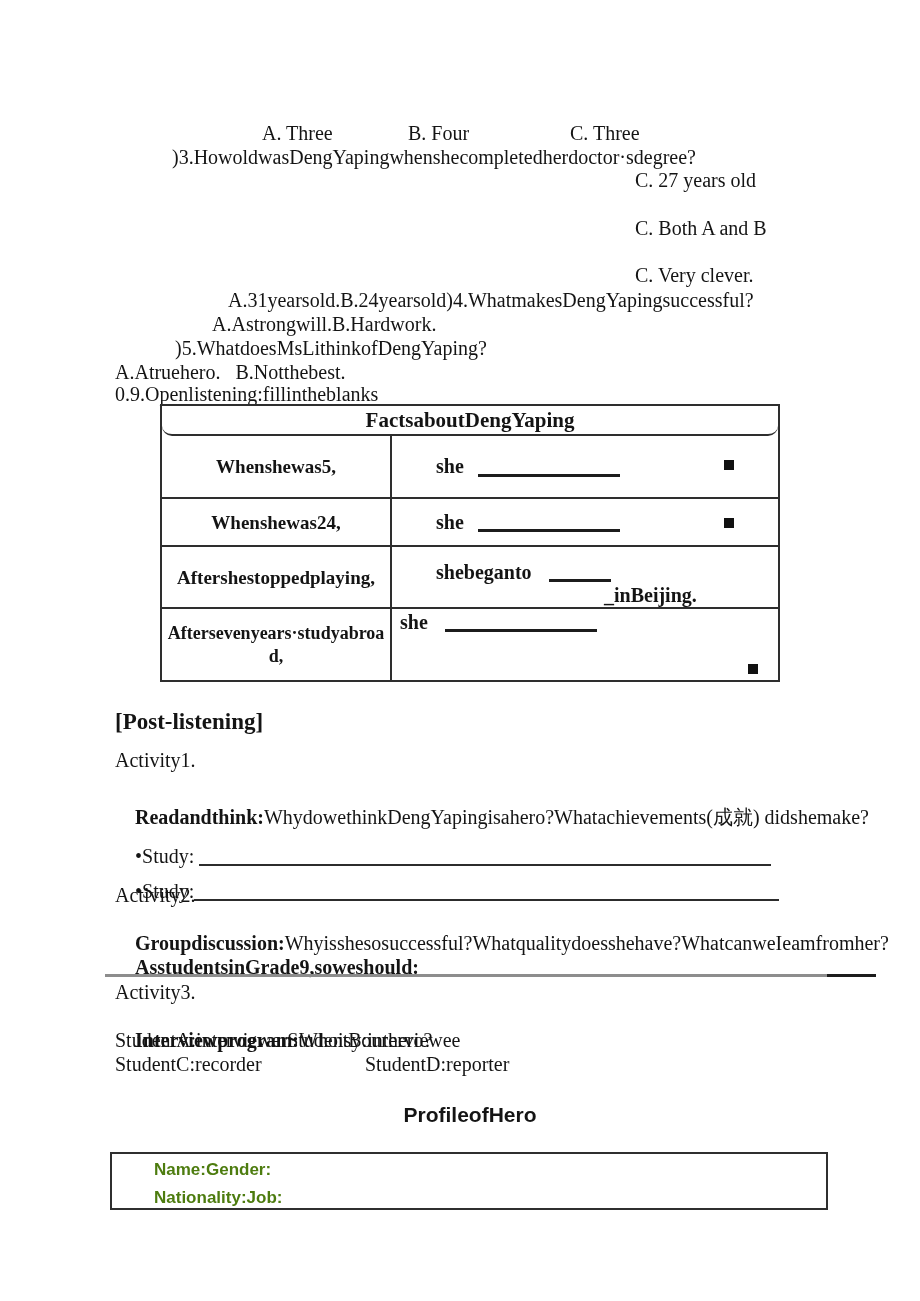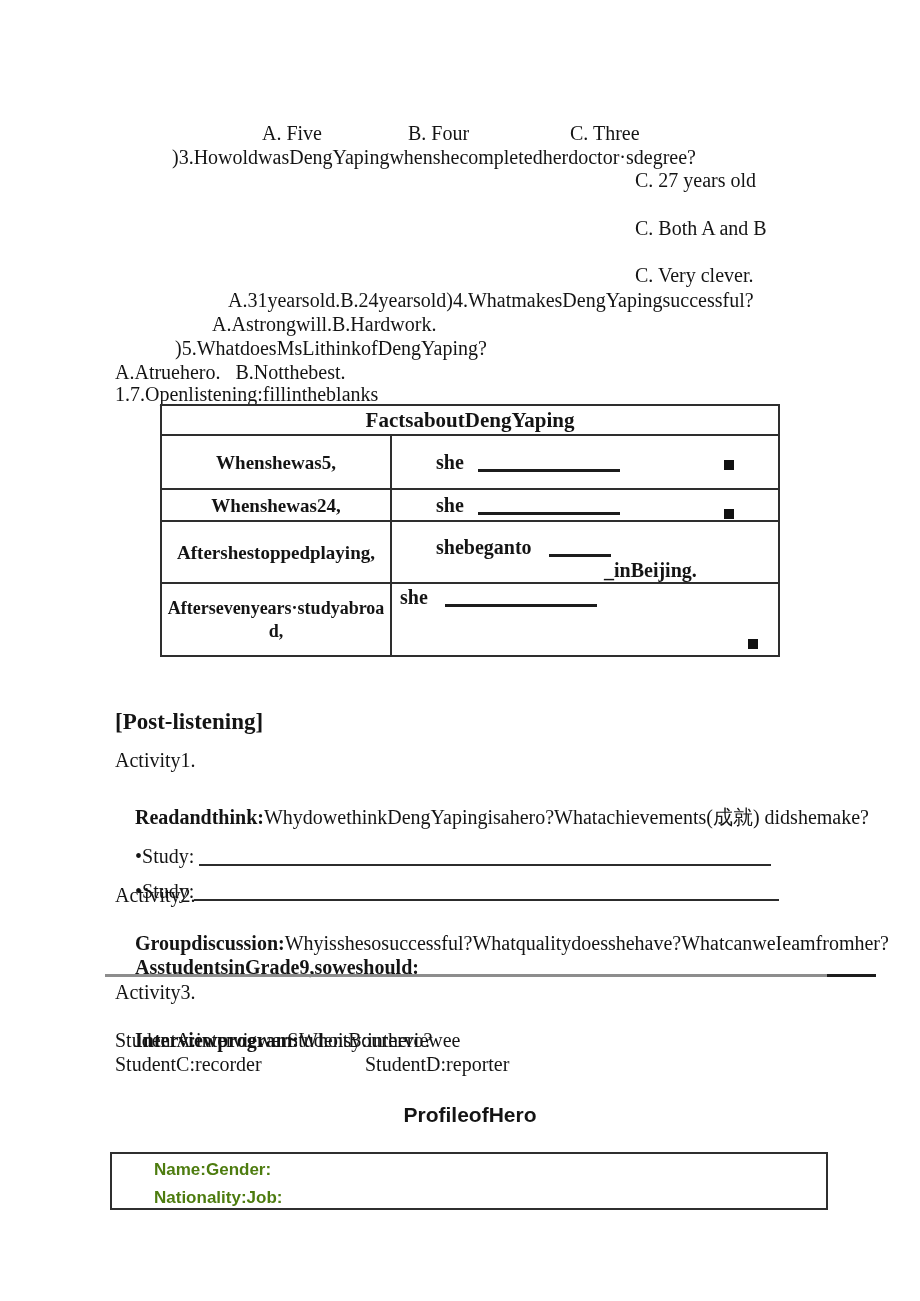--- a/index.html
+++ b/index.html
@@ -18,21 +18,21 @@
   .tb { border-bottom-width:3px; border-bottom-color:#1c1c1c; }
   .sq { position:absolute; width:10px; height:10px; background:#111; }
 
   
   .facts {
     position:absolute; left:160px; top:404px; width:620px;
     border:2px solid #2e2e2e; background:#fff;
   }
   .f-title {
     height:30px; display:flex; align-items:center; justify-content:center;
-    font-weight:bold; font-size:21px; border-bottom:2px solid #2e2e2e;
+    font-weight:bold; font-size:21px; border-bottom:2px solid #2e2e2e;border-radius:10px;
   }
   .f-row { display:flex; border-bottom:2px solid #2e2e2e; }
   .f-row:last-child { border-bottom:none; }
   .f-left {
     width:230px; border-right:2px solid #2e2e2e; display:flex;
     align-items:center; justify-content:center; text-align:center;
     font-weight:bold; font-size:19px; padding:2px 4px; word-break:break-all;
     line-height:23px;
   }
   .f-right { flex:1; position:relative; font-weight:bold; font-size:20px; }
@@ -47,53 +47,53 @@
   .profile-box .bl {
     position:absolute; left:42px; font-family:"Liberation Sans", sans-serif;
     font-weight:bold; font-size:17px; color:#4d7c0f;
   }
 </style>
 </head>
 <body>
 
 <div class="page">
 
-  <span class="ln" style="left:262px;top:121px">A. Five</span>
+  <span class="ln" style="left:262px;top:121px">A. Three</span>
   <span class="ln" style="left:408px;top:121px">B. Four</span>
   <span class="ln" style="left:570px;top:121px">C. Three</span>
 
   <div class="ln" style="left:172px;top:145px">)3.HowoldwasDengYapingwhenshecompletedherdoctor·sdegree?</div>
 
   <div class="ln" style="left:635px;top:168px">C. 27 years old</div>
   <div class="ln" style="left:635px;top:216px">C. Both A and B</div>
   <div class="ln" style="left:635px;top:263px">C. Very clever.</div>
 
   <div class="ln" style="left:228px;top:288px">A.31yearsold.B.24yearsold)4.WhatmakesDengYapingsuccessful?</div>
   <div class="ln" style="left:212px;top:312px">A.Astrongwill.B.Hardwork.</div>
 
   <div class="ln" style="left:175px;top:336px">)5.WhatdoesMsLithinkofDengYaping?</div>
   <div class="ln" style="left:115px;top:360px">A.Atruehero.   B.Notthebest.</div>
 
-  <div class="ln" style="left:115px;top:382px">1.7.Openlistening:fillintheblanks</div>
+  <div class="ln" style="left:115px;top:382px">0.9.Openlistening:fillintheblanks</div>
 
   <div class="facts">
     <div class="f-title">FactsaboutDengYaping</div>
 
-    <div class="f-row" style="height:54px">
+    <div class="f-row" style="height:63px">
       <div class="f-left">Whenshewas5,</div>
       <div class="f-right">
         <div class="f-center" style="padding-left:44px">
           <span>she</span>
           <span class="blank tb" style="width:142px;margin-left:14px"></span>
         </div>
         <span class="sq" style="right:44px;top:24px"></span>
       </div>
     </div>
 
-    <div class="f-row" style="height:32px">
+    <div class="f-row" style="height:48px">
       <div class="f-left">Whenshewas24,</div>
       <div class="f-right">
         <div class="f-center" style="padding-left:44px">
           <span>she</span>
           <span class="blank tb" style="width:142px;margin-left:14px"></span>
         </div>
         <span class="sq" style="right:44px;top:19px"></span>
       </div>
     </div>
 

